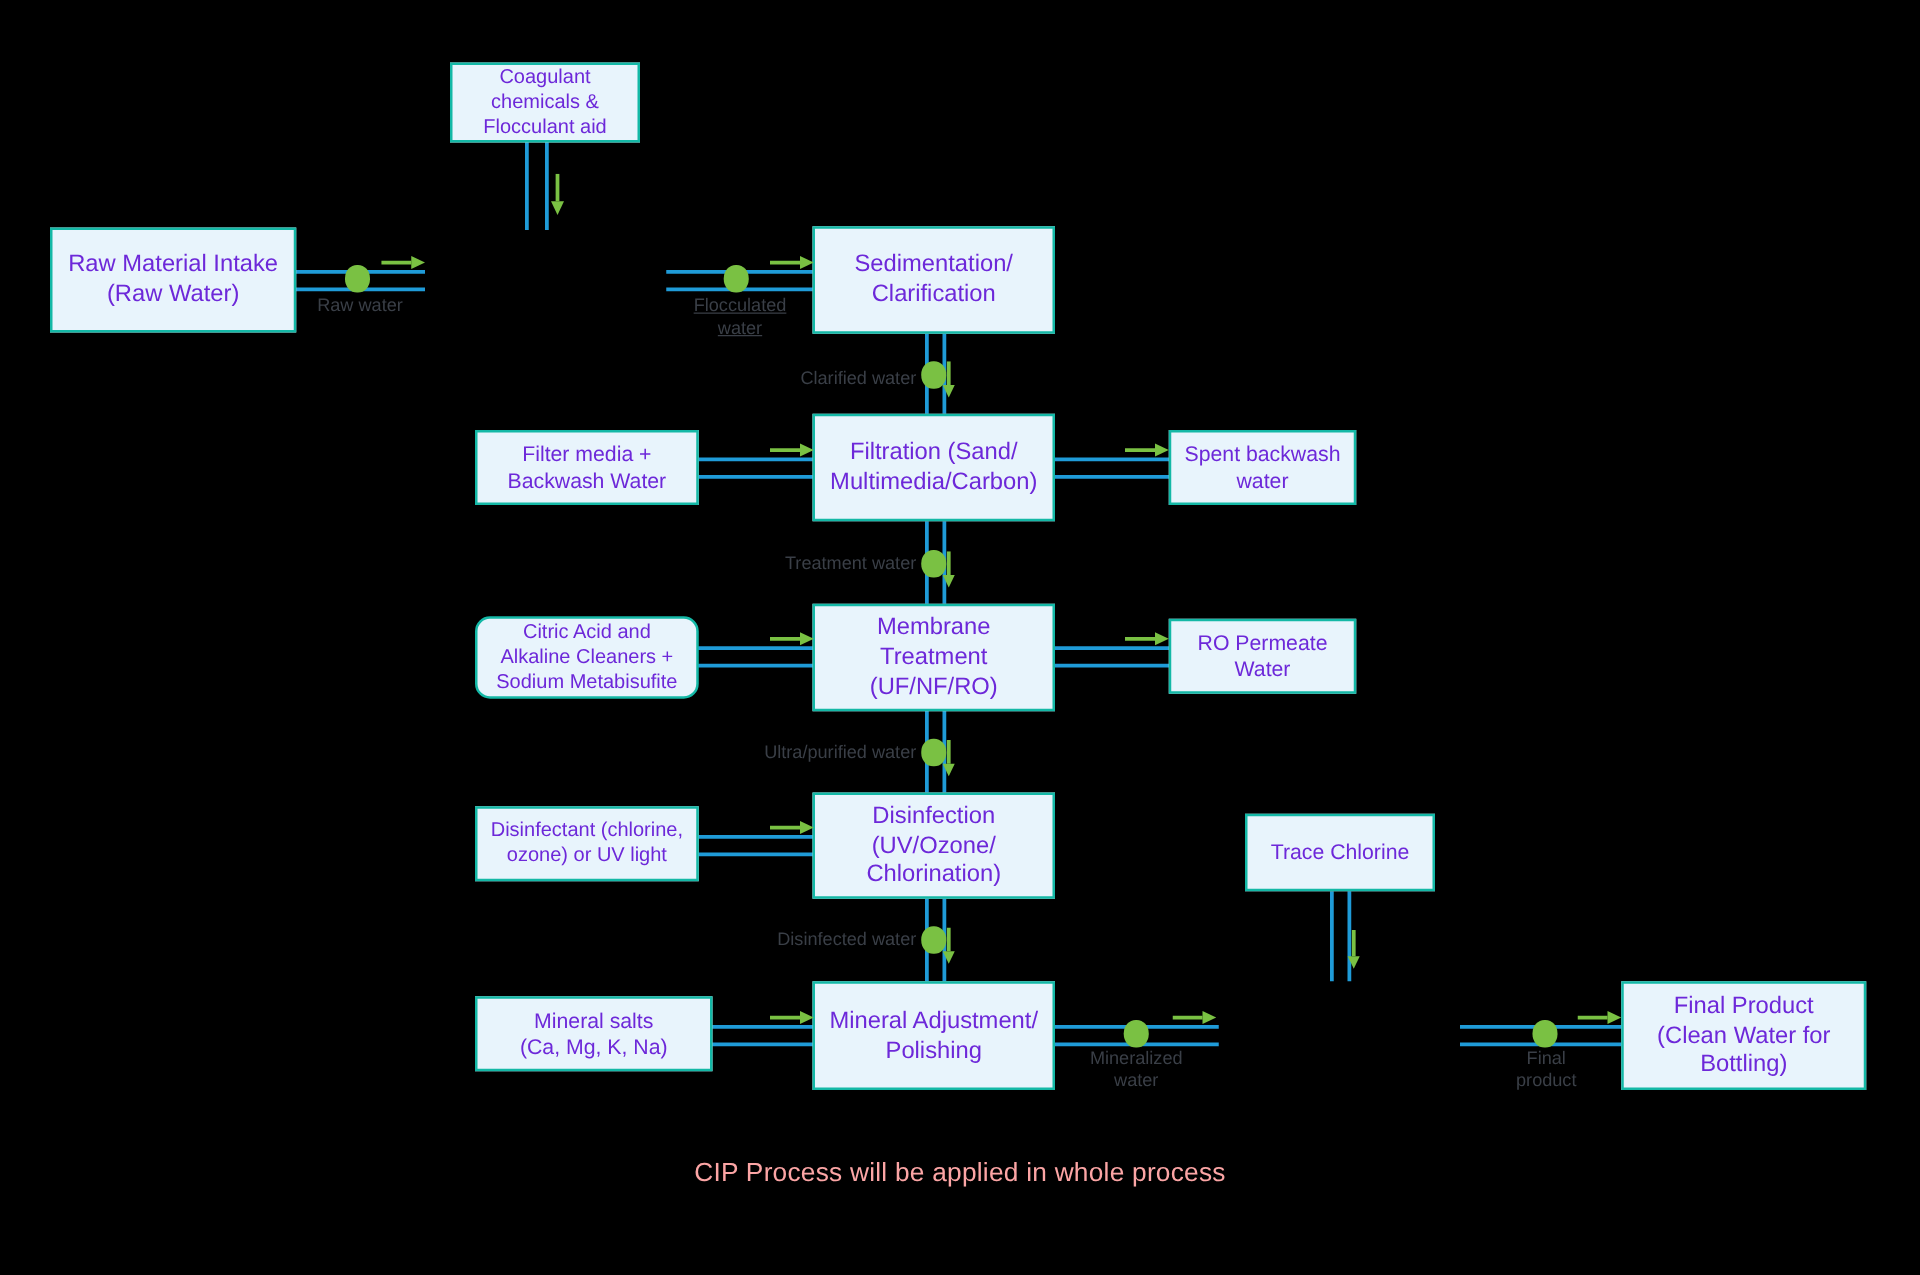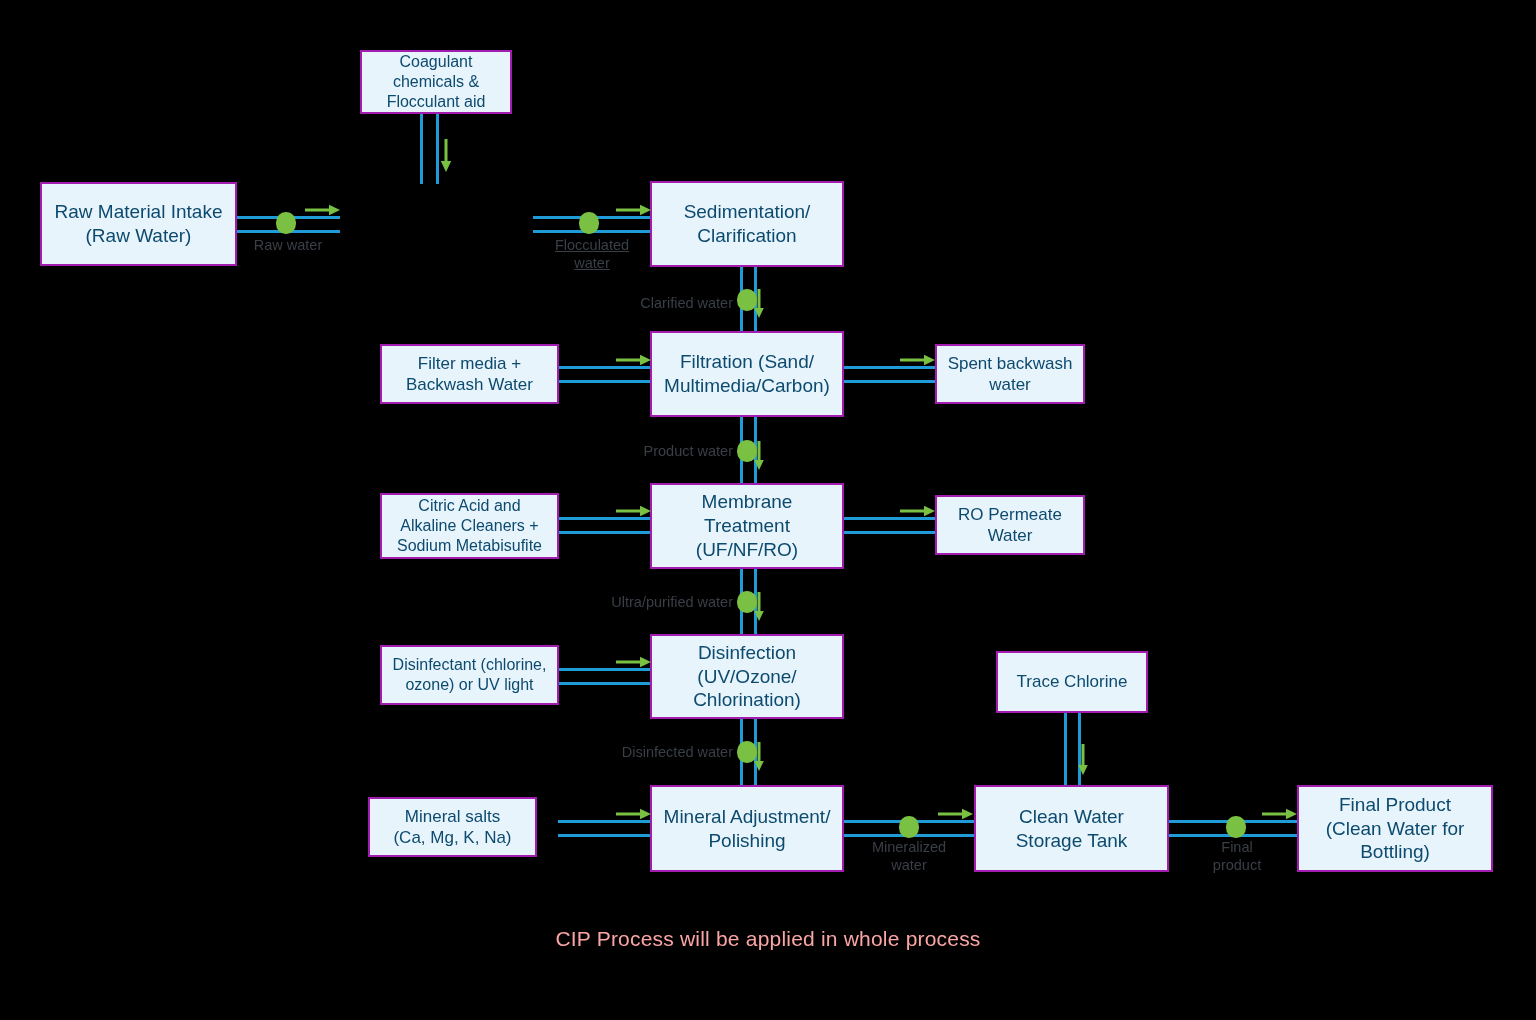--- a/index.html
+++ b/index.html
@@ -17,26 +17,26 @@
     height: 1020px;
     background: #000000;
     overflow: hidden;
   }
 
   
   .node {
     position: absolute;
     box-sizing: border-box;
     background: #e8f4fc;
-    border: 2px solid #a21caf;
+    border: 2px solid #14b8a6;
     display: flex;
     align-items: center;
     justify-content: center;
     text-align: center;
-    color: #0c4a6e;
+    color: #6d28d9;
     line-height: 1.25;
     z-index: 5;
   }
   .node .node-label {
     display: block;
     padding: 2px 6px;
     white-space: pre-line;
   }
   .node.sz-lg .node-label { font-size: 19px; }
   .node.sz-md .node-label { font-size: 17px; }
@@ -307,21 +307,21 @@
   <div class="node sz-md" style="left:380px; top:344px; width:179px; height:60px;">
     <span class="node-label">Filter media +
 Backwash Water</span>
   </div>
 
   <div class="node sz-md" style="left:935px; top:344px; width:150px; height:60px;">
     <span class="node-label">Spent backwash
 water</span>
   </div>
 
-  <div class="node sz-sm" style="left:380px; top:493px; width:179px; height:66px;">
+  <div class="node sz-sm" style="left:380px; top:493px; width:179px; height:66px;border-radius:12px;">
     <span class="node-label">Citric Acid and
 Alkaline Cleaners +
 Sodium Metabisufite</span>
   </div>
 
   <div class="node sz-lg" style="left:650px; top:483px; width:194px; height:86px;">
     <span class="node-label">Membrane
 Treatment
 (UF/NF/RO)</span>
   </div>
@@ -339,49 +339,45 @@
   <div class="node sz-lg" style="left:650px; top:634px; width:194px; height:85px;">
     <span class="node-label">Disinfection
 (UV/Ozone/
 Chlorination)</span>
   </div>
 
   <div class="node sz-md" style="left:996px; top:651px; width:152px; height:62px;">
     <span class="node-label">Trace Chlorine</span>
   </div>
 
-  <div class="node sz-md" style="left:368px; top:797px; width:169px; height:60px;">
+  <div class="node sz-md" style="left:380px; top:797px; width:190px; height:60px;">
     <span class="node-label">Mineral salts
 (Ca, Mg, K, Na)</span>
   </div>
 
   <div class="node sz-lg" style="left:650px; top:785px; width:194px; height:87px;">
     <span class="node-label">Mineral Adjustment/
 Polishing</span>
   </div>
 
-  <div class="node sz-lg" style="left:974px; top:785px; width:195px; height:87px;">
-    <span class="node-label">Clean Water
-Storage Tank</span>
-  </div>
 
   <div class="node sz-lg" style="left:1297px; top:785px; width:196px; height:87px;">
     <span class="node-label">Final Product
 (Clean Water for
 Bottling)</span>
   </div>
 
   <div class="edge-label" style="left:236px; top:237px; width:104px;">Raw water</div>
 
   <div class="edge-label" style="left:533px; top:237px; width:118px;text-decoration:underline;">Flocculated
 water</div>
 
   <div class="edge-label right-align" style="left:565px; top:295px; width:168px;">Clarified water</div>
 
-  <div class="edge-label right-align" style="left:565px; top:443px; width:168px;">Product water</div>
+  <div class="edge-label right-align" style="left:565px; top:443px; width:168px;">Treatment water</div>
 
   <div class="edge-label right-align" style="left:530px; top:594px; width:203px;">Ultra/purified water</div>
 
   <div class="edge-label right-align" style="left:545px; top:744px; width:188px;">Disinfected water</div>
 
   <div class="edge-label" style="left:848px; top:839px; width:122px;">Mineralized
 water</div>
 
   <div class="edge-label" style="left:1178px; top:839px; width:118px;">Final
 product</div>

